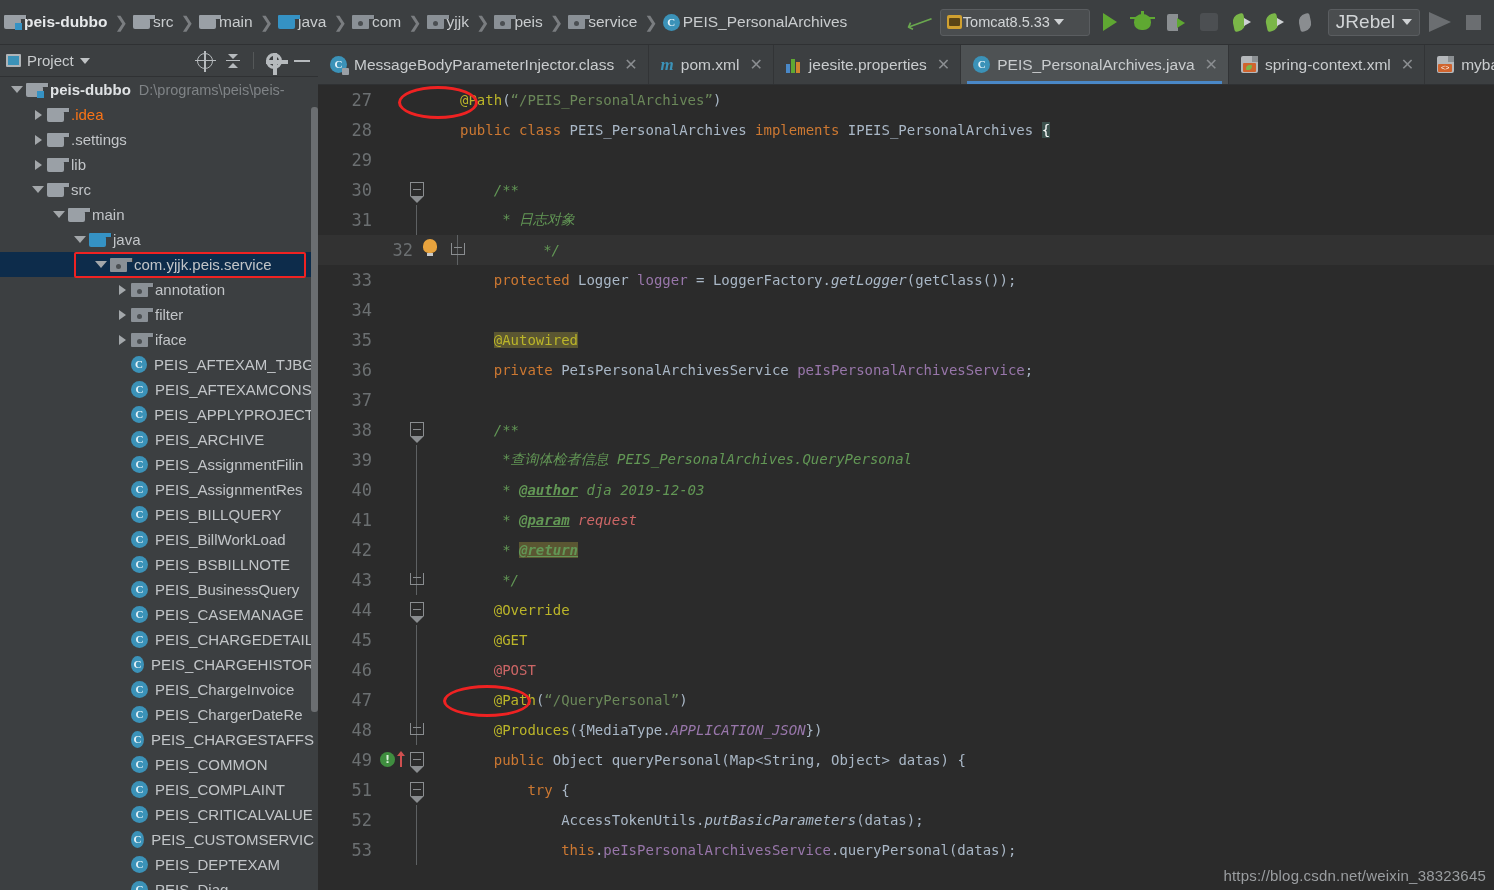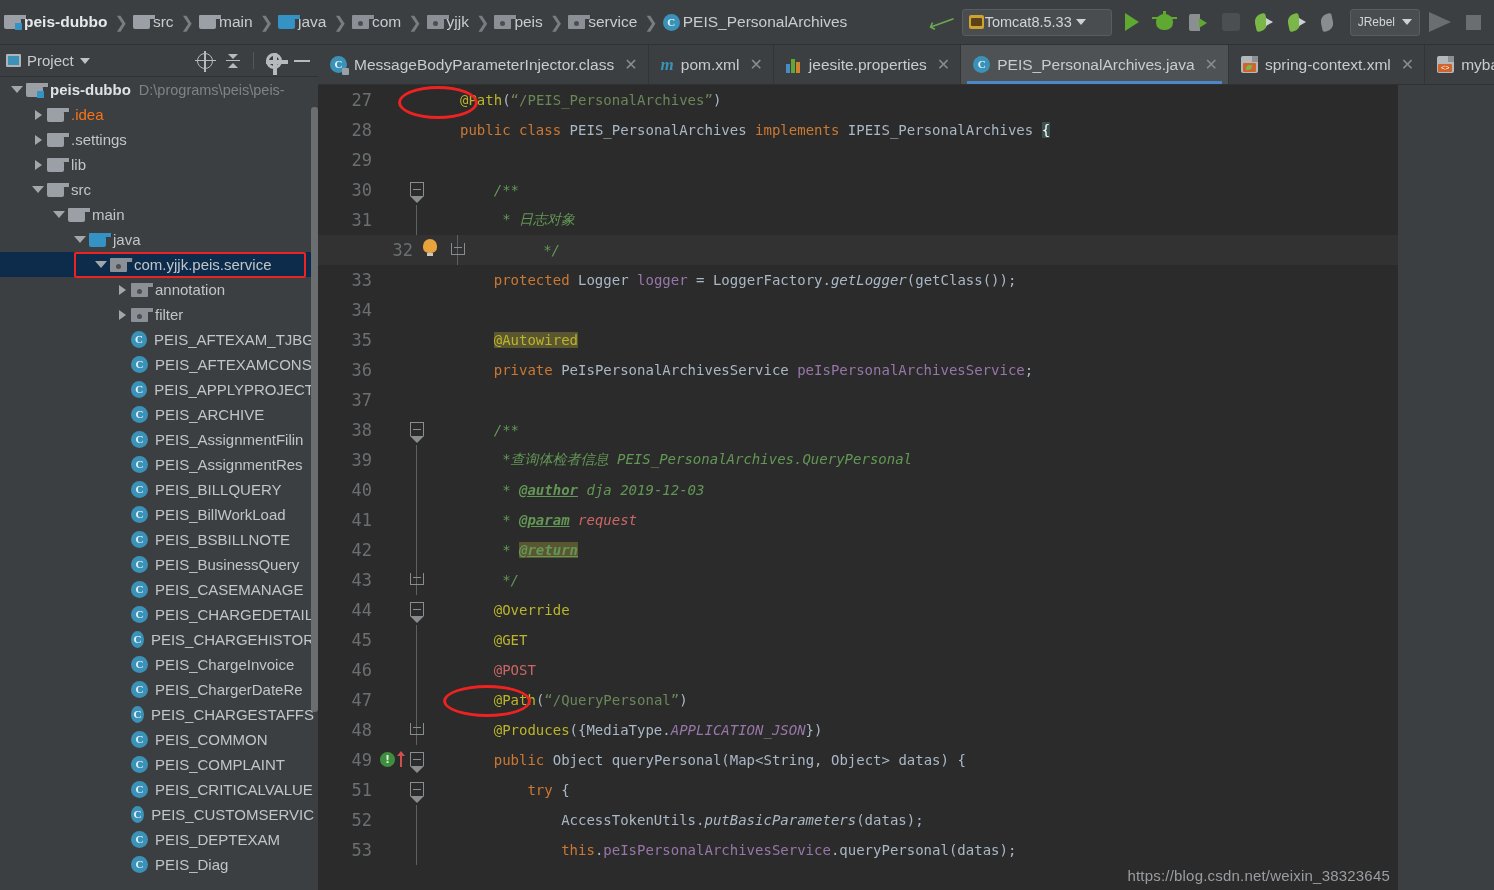--- a/index.html
+++ b/index.html
@@ -62,21 +62,21 @@
   .g-run .bk { position: absolute; left: 0; top: 0; width: 11px; height: 17px; background: #8b8f92; border-radius: 2px 0 0 2px; }
   .g-run .tri { position: absolute; right: 0; top: 4px; width: 0; height: 0; border-top: 5px solid transparent; border-bottom: 5px solid transparent; border-left: 8px solid #5fa832; }
   .jr-leaf { width: 17px; height: 17px; position: relative; }
   .jr-leaf .lf { position: absolute; left: 0; top: 0; width: 12px; height: 17px; background: #7ab648; border-radius: 8px 2px 8px 2px; transform: rotate(-12deg); }
   .jr-leaf .ar { position: absolute; right: -1px; top: 4px; width: 0; height: 0; border-top: 4px solid transparent; border-bottom: 4px solid transparent; border-left: 7px solid #cfd2d4; }
   .jr-leaf.grey .lf { background: #8a8d90; }
   .jrebel {
     height: 27px; border: 1px solid #5a5d60; border-radius: 3px; background: #4a4d4f;
     display: flex; align-items: center; gap: 4px; padding: 0 7px;
   }
-  .jrebel .txt { font-size: 12px; color: #d2d5d7; }
+  .jrebel .txt { font-size: 19px; color: #d2d5d7; }
   .wizard { width: 22px; height: 20px; position: relative; }
   .wizard .hat { position: absolute; left: 0; top: 0; width: 0; height: 0; border-left: 22px solid #6b6e71; border-top: 10px solid transparent; border-bottom: 10px solid transparent; }
   .stopsq { width: 15px; height: 15px; background: #6b6e71; }
 
   
   .panel-head {
     position: absolute; left: 0; top: 45px; width: 318px; height: 32px;
     background: #3c3f41; display: flex; align-items: center; padding: 0 6px;
     border-bottom: 1px solid #2f3133;
   }
@@ -149,21 +149,21 @@
   .ico-props .b2 { position: absolute; left: 5px; bottom: 0; width: 4px; height: 14px; background: #5fa832; }
   .ico-props .b3 { position: absolute; left: 10px; bottom: 0; width: 4px; height: 11px; background: #d0842e; }
   .ico-xml { width: 17px; height: 17px; background: #b5b8bb; border-radius: 2px; position: relative; }
   .ico-xml .fold { position: absolute; right: 0; top: 0; width: 6px; height: 6px; background: #8c9093; }
   .ico-xml .tag { position: absolute; left: 1px; bottom: 1px; width: 14px; height: 8px; background: #d0642e; border-radius: 1px; color: #fff; font-size: 7px; line-height: 8px; text-align: center; }
   .ico-leaf-sm { position: absolute; left: 2px; bottom: 1px; width: 13px; height: 9px; background: #d0642e; border-radius: 1px; }
   .ico-leaf-sm:after { content:""; position:absolute; left:3px; top:2px; width:6px; height:5px; background:#7ab648; border-radius: 4px 1px 4px 1px; }
 
   
   .editor {
-    position: absolute; left: 318px; top: 85px; width: 1080px; height: 805px;
+    position: absolute; left: 318px; top: 85px; width: 1176px; height: 805px;
     background: #2b2b2b; overflow: hidden;
     font-family: "DejaVu Sans Mono", monospace;
   }
   .eline { position: relative; height: 30px; display: flex; align-items: center; }
   .eline.cur { background: #323232; padding-left: 41px; }
   .gnum {
     width: 62px; flex: 0 0 auto; text-align: right; padding-right: 8px;
     font-size: 17px; color: #6b6f71; font-family: "DejaVu Sans Mono", monospace;
   }
   .gmark { width: 24px; flex: 0 0 auto; position: relative; height: 30px; }
@@ -492,20 +492,32 @@
           </span>
           <span class="ico ico-pkg">
             <span class="tab"></span>
             <span class="body"></span>
             <span class="dot"></span>
           </span>
           <span class="tlabel">filter</span>
         </div>
         <div class="trow">
           <span class="tw" style="width:113px"></span>
+          <span class="arr">
+            <span class="r"></span>
+          </span>
+          <span class="ico ico-pkg">
+            <span class="tab"></span>
+            <span class="body"></span>
+            <span class="dot"></span>
+          </span>
+          <span class="tlabel">iface</span>
+        </div>
+        <div class="trow">
+          <span class="tw" style="width:113px"></span>
           <span class="arr"></span>
           <span class="ico-class">C</span>
           <span class="tlabel">PEIS_AFTEXAM_TJBG</span>
         </div>
         <div class="trow">
           <span class="tw" style="width:113px"></span>
           <span class="arr"></span>
           <span class="ico-class">C</span>
           <span class="tlabel">PEIS_AFTEXAMCONS</span>
         </div>

